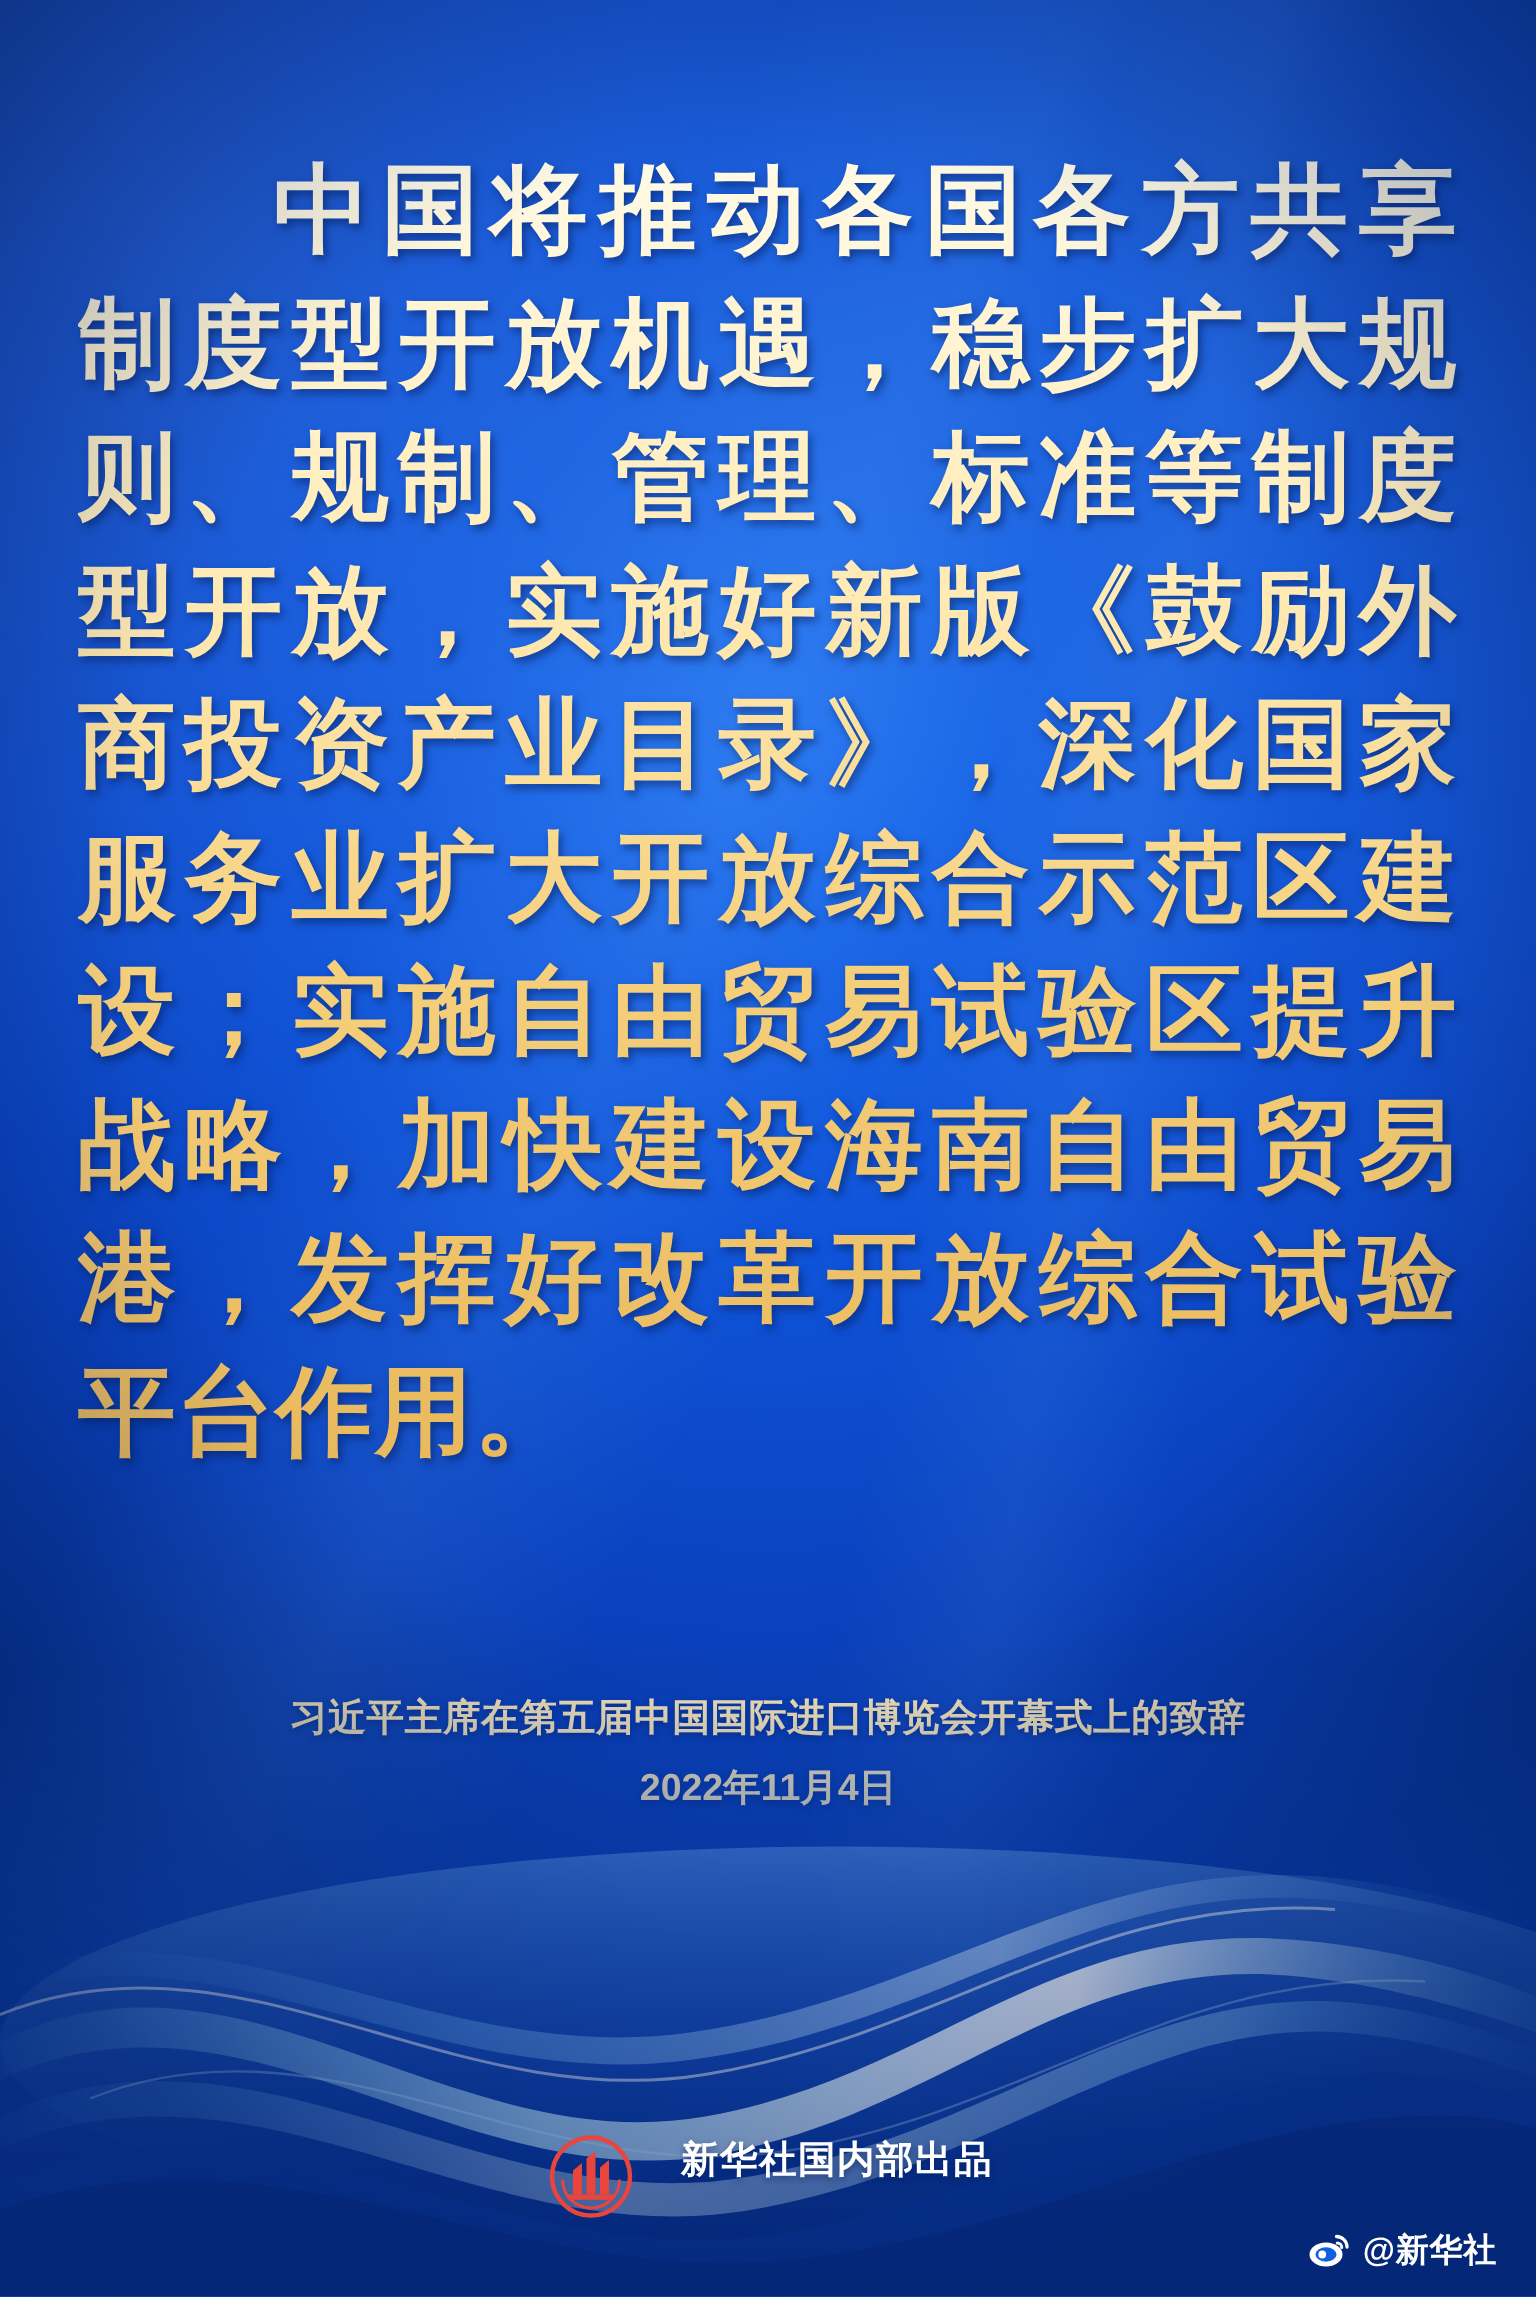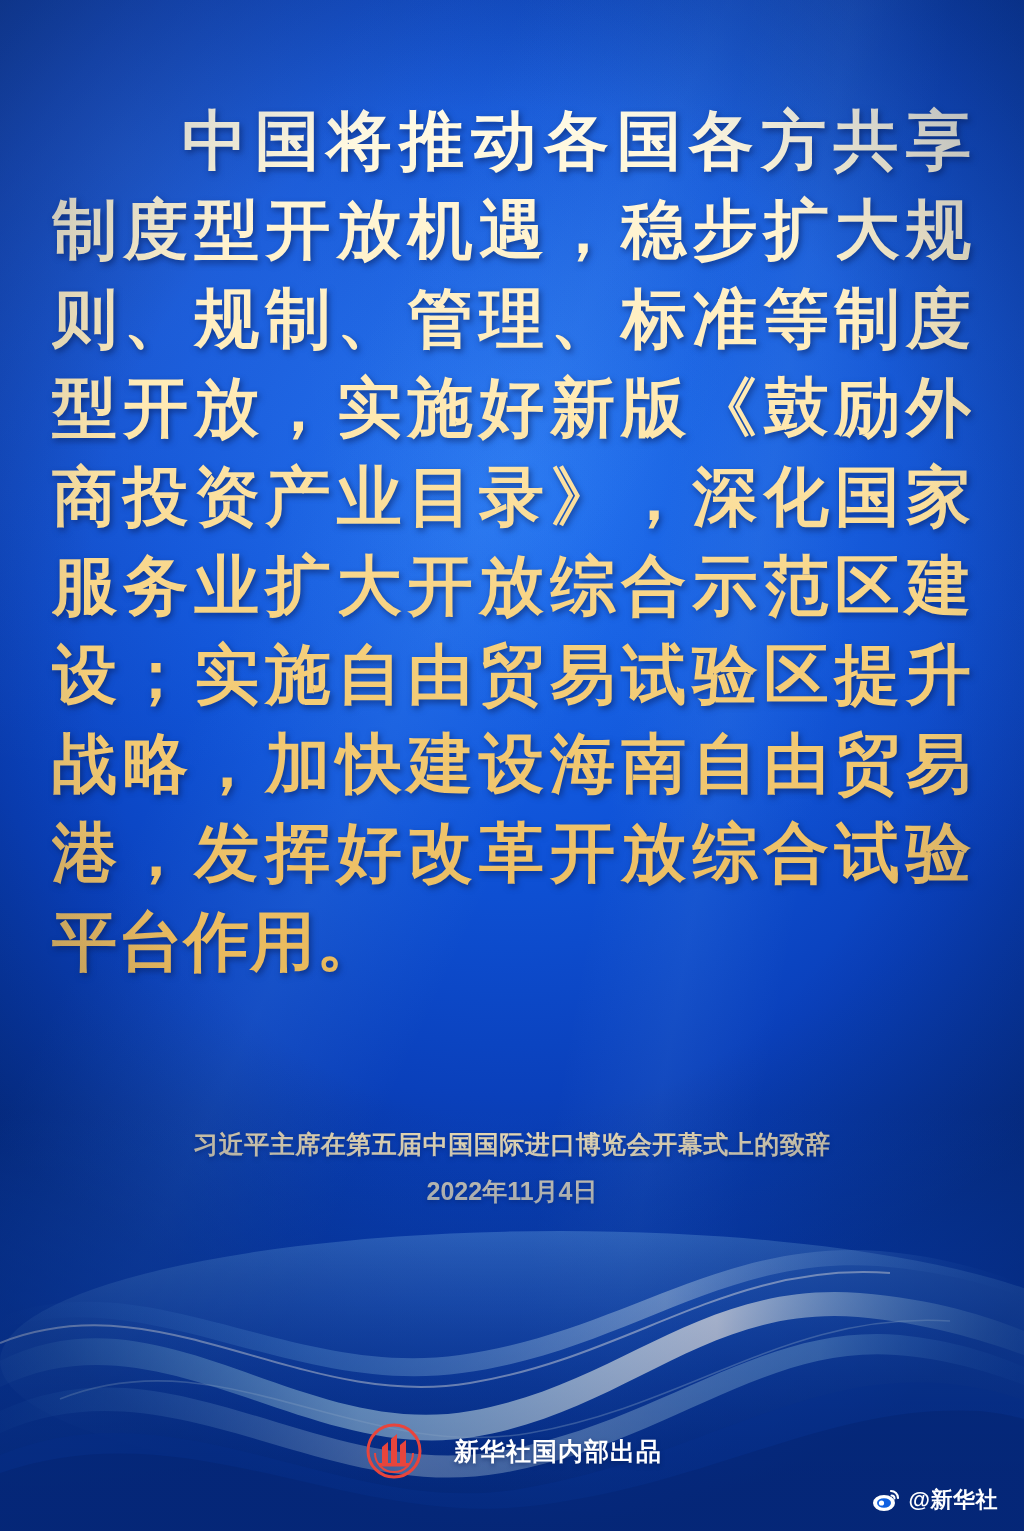--- a/index.html
+++ b/index.html
@@ -106,21 +106,21 @@
     height: 100%;
   }
 
   
   .footer {
     position: absolute;
     left: 4px;
     right: 0;
     bottom: 52px;
     display: flex;
-    align-items: center;
+    align-items: flex-start;
     justify-content: center;
     gap: 32px;
   }
   .footer-logo {
     width: 56px;
     height: 56px;
     display: flex;
     align-items: center;
     justify-content: center;
   }

